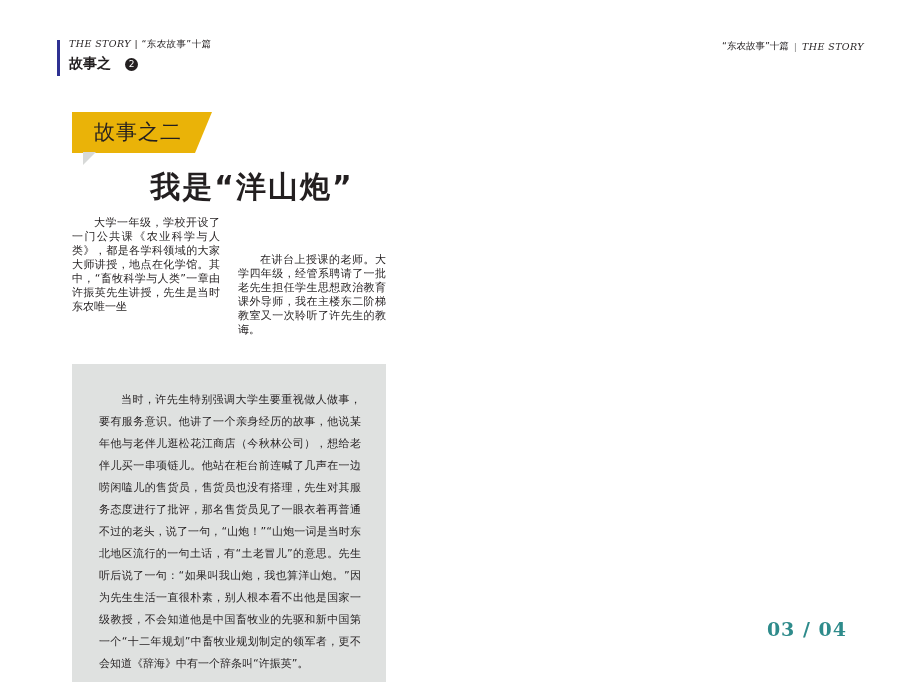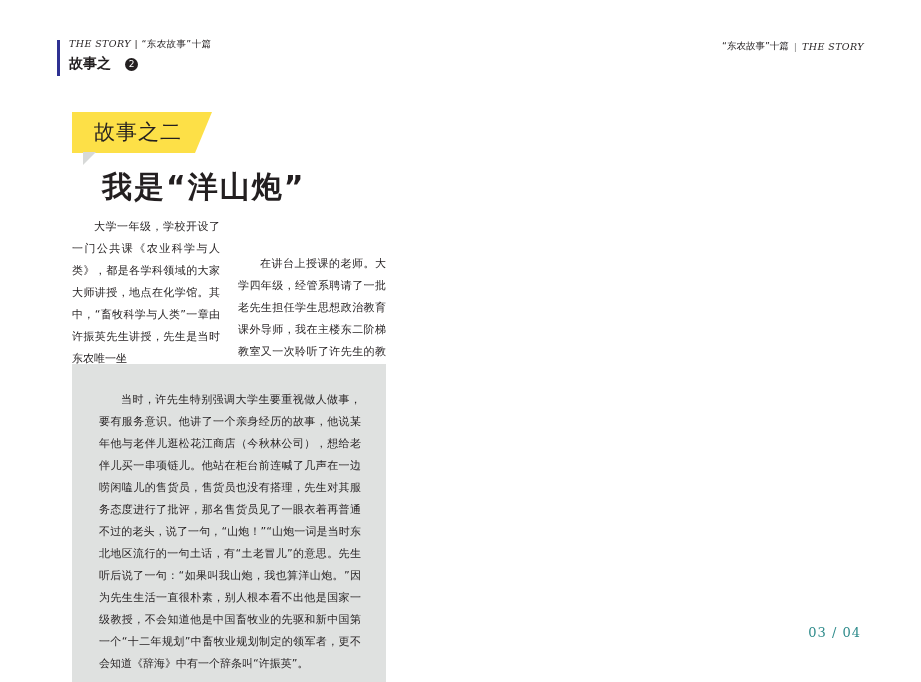--- a/index.html
+++ b/index.html
@@ -105,21 +105,21 @@
     left: 72px;
     top: 112px;
     width: 330px;
   }
   .tab-wrap {
     position: relative;
     display: inline-block;
   }
   .tab-shape {
     position: relative;
-    background: #fde047;
+    background: #eab308;
     padding: 6px 30px 7px 22px;
     display: inline-block;
     clip-path: polygon(0 0, 100% 0, calc(100% - 17px) 100%, 0 100%);
   }
   .tab-shape .tab-text {
     font-size: 21px;
     color: #231f20;
     letter-spacing: 1px;
     font-family: "DejaVu Sans", "Liberation Sans", sans-serif;
   }
@@ -132,27 +132,28 @@
     border-left: 13px solid #d7d9d8;
     border-bottom: 13px solid transparent;
   }
   .title-main {
     margin-top: 14px;
     margin-left: 30px;
     font-size: 30px;
     font-weight: bold;
     letter-spacing: 2px;
     color: #231f20;
+    text-align: center;
   }
 
   
   .col {
     position: absolute;
     font-size: 11px;
-    line-height: 22px;
+    line-height: 14px;
     text-align: justify;
     color: #231f20;
   }
   .col p {
     margin: 0 0 0 0;
     text-indent: 2em;
   }
 
   #col1 { left: 72px;  top: 216px; width: 148px; }
   #col2 { left: 238px; top: 216px; width: 148px; margin-top: 37px; }
@@ -169,25 +170,26 @@
     font-size: 11px;
     line-height: 22px;
     text-align: justify;
     color: #231f20;
   }
   .quotebox p { margin: 5px; text-indent: 2em; }
 
   
   .folio {
     position: absolute;
-    right: 60px;
+    right: 74px;
     bottom: 42px;
-    font-size: 13px;
+    font-size: 19px;
     font-family: "DejaVu Serif", "Liberation Serif", serif;
     letter-spacing: 1px;
+    font-weight: bold;
   }
   .folio .cur { color: #2e8b8b; }
   .folio .sep { color: #2e8b8b; }
   .folio .tot { color: #2e8b8b; }
 </style>
 </head>
 <body>
 
 <div class="page">
 

